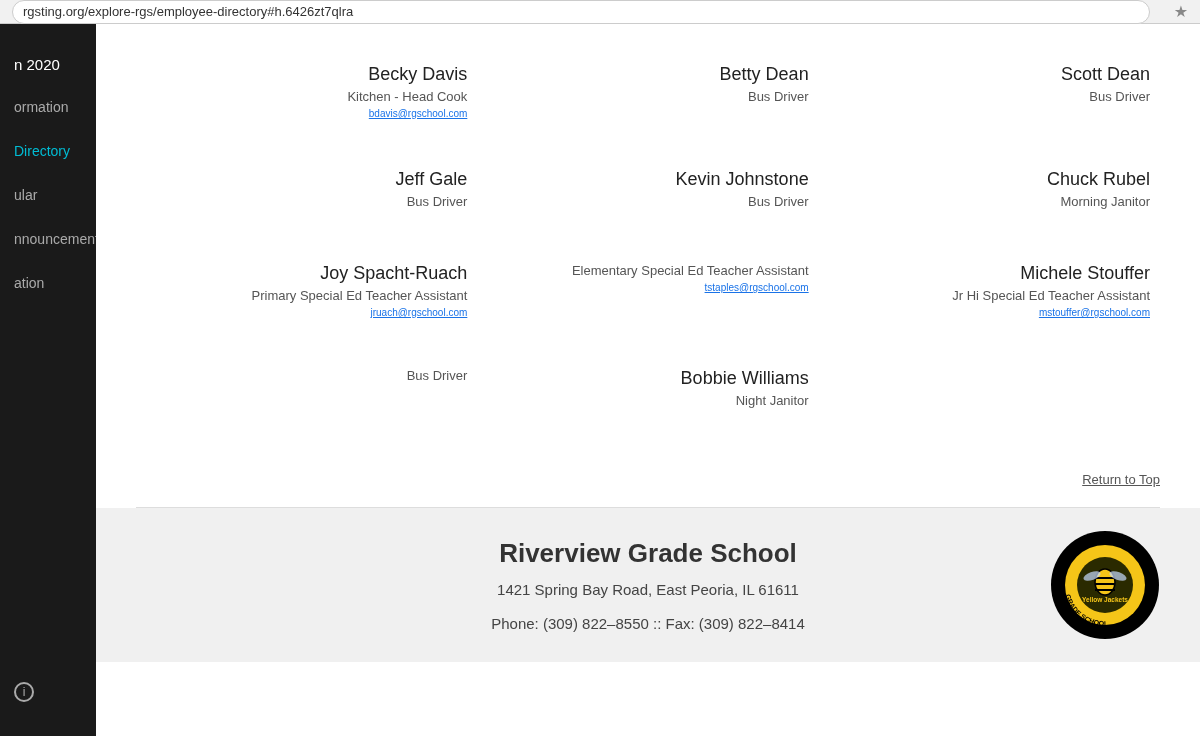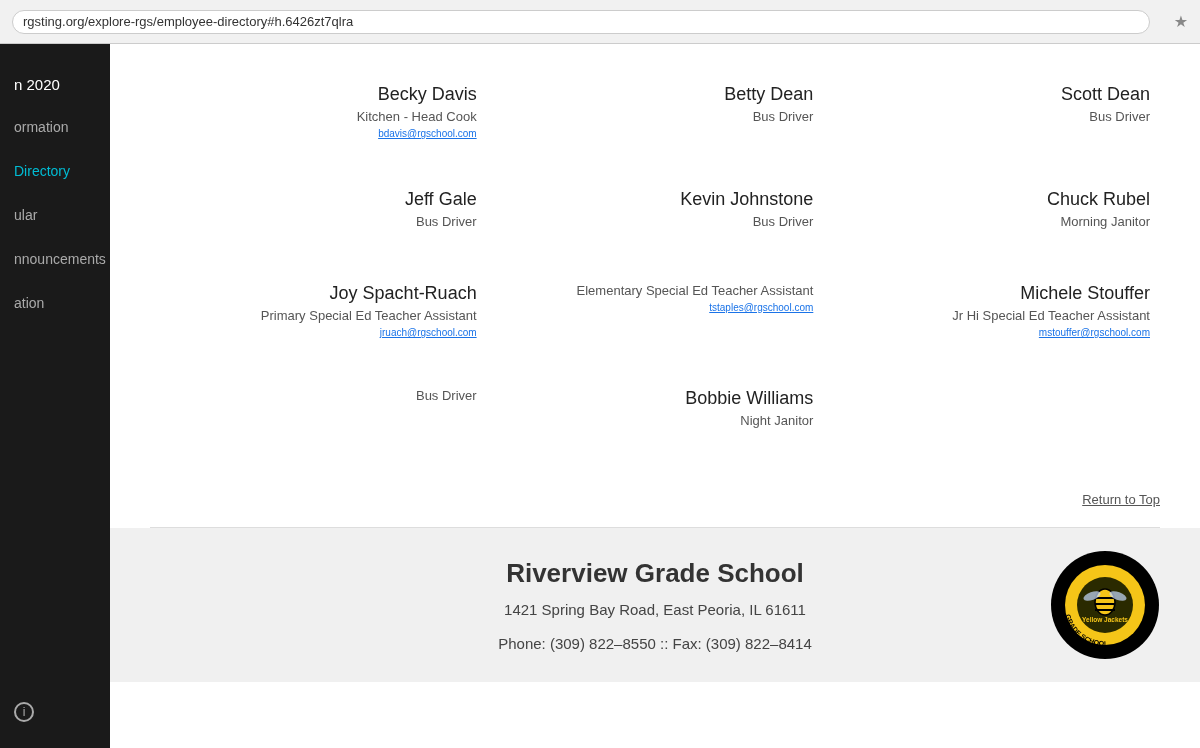--- a/index.html
+++ b/index.html
@@ -1,20 +1,20 @@
 <!DOCTYPE html>
 <html><head>
   <meta charset="utf-8">
   <style>
     * { margin: 0; padding: 0; box-sizing: border-box; }
     body { font-family: Arial, sans-serif; background: #fff; width: 1200px; height: 748px; overflow: hidden; }
 
     
     .browser-bar {
-      height: 44px;
+      height: 24px;
       background: #f1f1f1;
       border-bottom: 1px solid #ccc;
       display: flex;
       align-items: center;
       padding: 0 12px;
       gap: 24px;
     }
     .url-bar {
       flex: 1;
       height: 24px;
@@ -34,21 +34,21 @@
     }
 
     
     .page-wrapper {
       display: flex;
       height: 712px;
     }
 
     
     .sidebar {
-      width: 110px;
+      width: 96px;
       background: #1a1a1a;
       color: #fff;
       flex-shrink: 0;
       padding: 20px 0;
       display: flex;
       flex-direction: column;
       gap: 0;
       overflow: hidden;
     }
     .sidebar-year {

